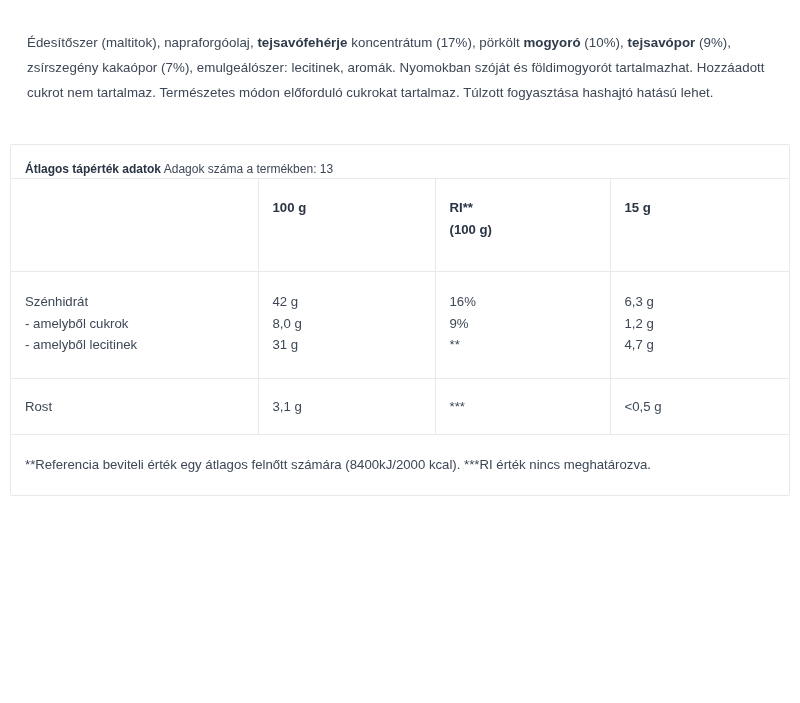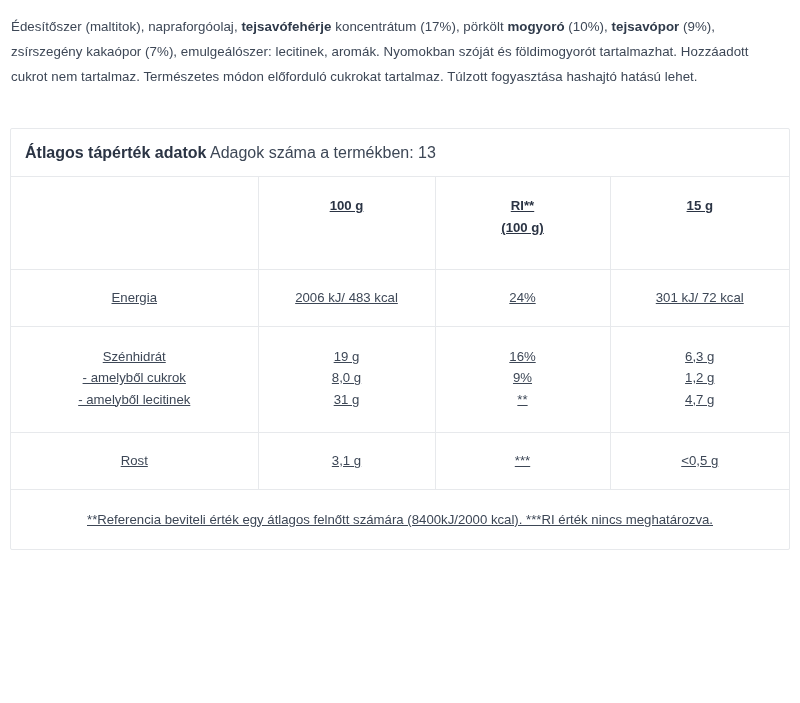--- a/index.html
+++ b/index.html
@@ -17,21 +17,21 @@
   .page {
     width: 800px;
     height: 703px;
     box-sizing: border-box;
     padding: 0;
     position: relative;
   }
 
   
   .ingredients {
-    margin: 0;
+    margin: 16px;
     padding: 14px 14px 0 11px;
     font-size: 13.3px;
     line-height: 25px;
     color: #3d4756;
     letter-spacing: 0.05px;
   }
   .ingredients b {
     font-weight: 700;
     color: #2f3a4a;
   }
@@ -41,22 +41,22 @@
     position: absolute;
     left: 10px;
     top: 128px;
     width: 780px;
     box-sizing: border-box;
     border: 1px solid #e7e9ec;
     border-radius: 2px;
     background: #ffffff;
   }
   .nutri-title-bar {
-    padding: 15px 14px 14px 14px;
-    font-size: 16px;
+    padding: 15px 14px 0 14px;
+    font-size: 12px;
     line-height: 18px;
     border-bottom: 1px solid #e7e9ec;
     color: #3d4756;
   }
   .nutri-title-bar .strong {
     font-weight: 700;
     color: #2b3444;
   }
 
   table.nutri {
@@ -65,26 +65,25 @@
     table-layout: fixed;
     font-size: 13.2px;
   }
   table.nutri col.c-name { width: 247px; }
   table.nutri col.c-100  { width: 177px; }
   table.nutri col.c-ri   { width: 175px; }
   table.nutri col.c-15   { width: 179px; }
 
   table.nutri th,
   table.nutri td {
-    text-align: center;
+    text-align: left;
     vertical-align: top;
     padding: 0;
     border-right: 1px solid #e7e9ec;
     border-bottom: 1px solid #e7e9ec;
-    text-decoration: underline;
   }
   table.nutri th:last-child,
   table.nutri td:last-child { border-right: none; }
 
   table.nutri thead th {
     font-weight: 700;
     color: #2b3444;
     padding: 18px 14px 30px 14px;
     line-height: 22px;
   }
@@ -136,44 +135,30 @@
           <th>100 g</th>
           <th>
             <span class="sub-line">RI**</span>
             <span class="sub-line">(100 g)</span>
           </th>
           <th>15 g</th>
         </tr>
       </thead>
       <tbody>
 
-        <tr>
-          <td>
-            <span class="sub-line">Energia</span>
-          </td>
-          <td>
-            <span class="sub-line">2006 kJ/ 483 kcal</span>
-          </td>
-          <td>
-            <span class="sub-line">24%</span>
-          </td>
-          <td>
-            <span class="sub-line">301 kJ/ 72 kcal</span>
-          </td>
-        </tr>
 
 
         <tr class="tall">
           <td>
             <span class="sub-line">Szénhidrát</span>
             <span class="sub-line">- amelyből cukrok</span>
             <span class="sub-line">- amelyből lecitinek</span>
           </td>
           <td>
-            <span class="sub-line">19 g</span>
+            <span class="sub-line">42 g</span>
             <span class="sub-line">8,0 g</span>
             <span class="sub-line">31 g</span>
           </td>
           <td>
             <span class="sub-line">16%</span>
             <span class="sub-line">9%</span>
             <span class="sub-line">**</span>
           </td>
           <td>
             <span class="sub-line">6,3 g</span>

